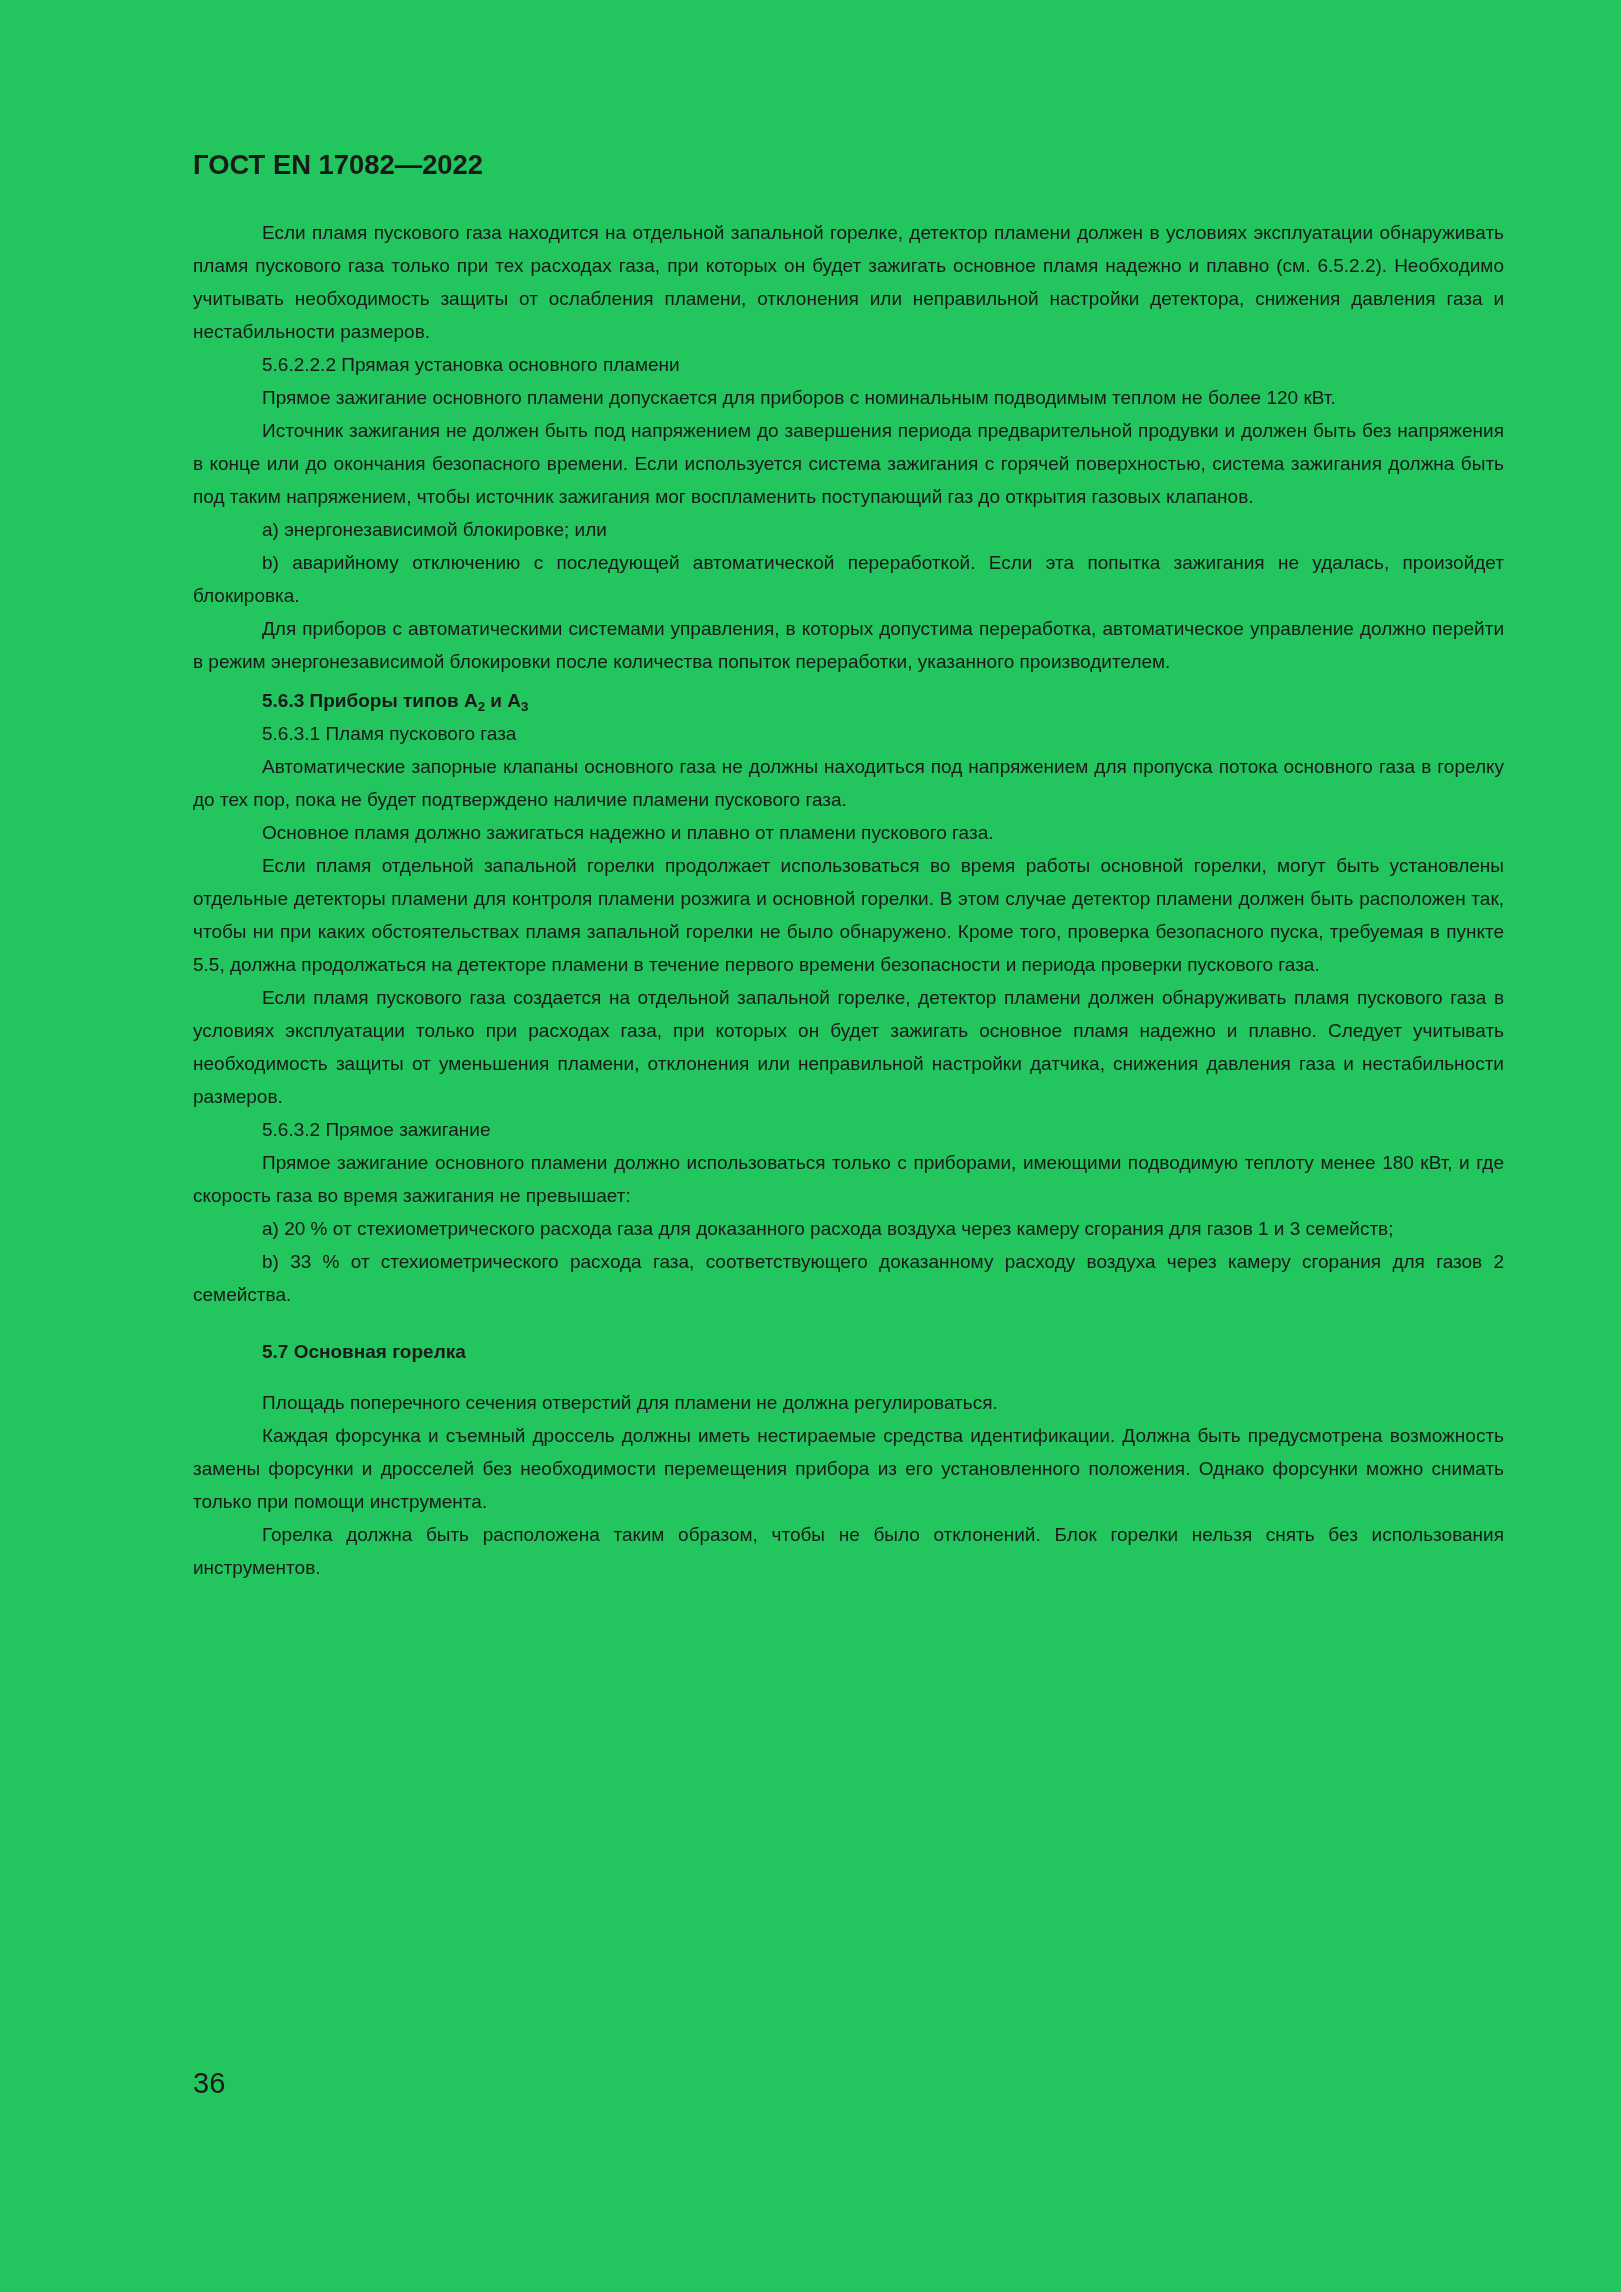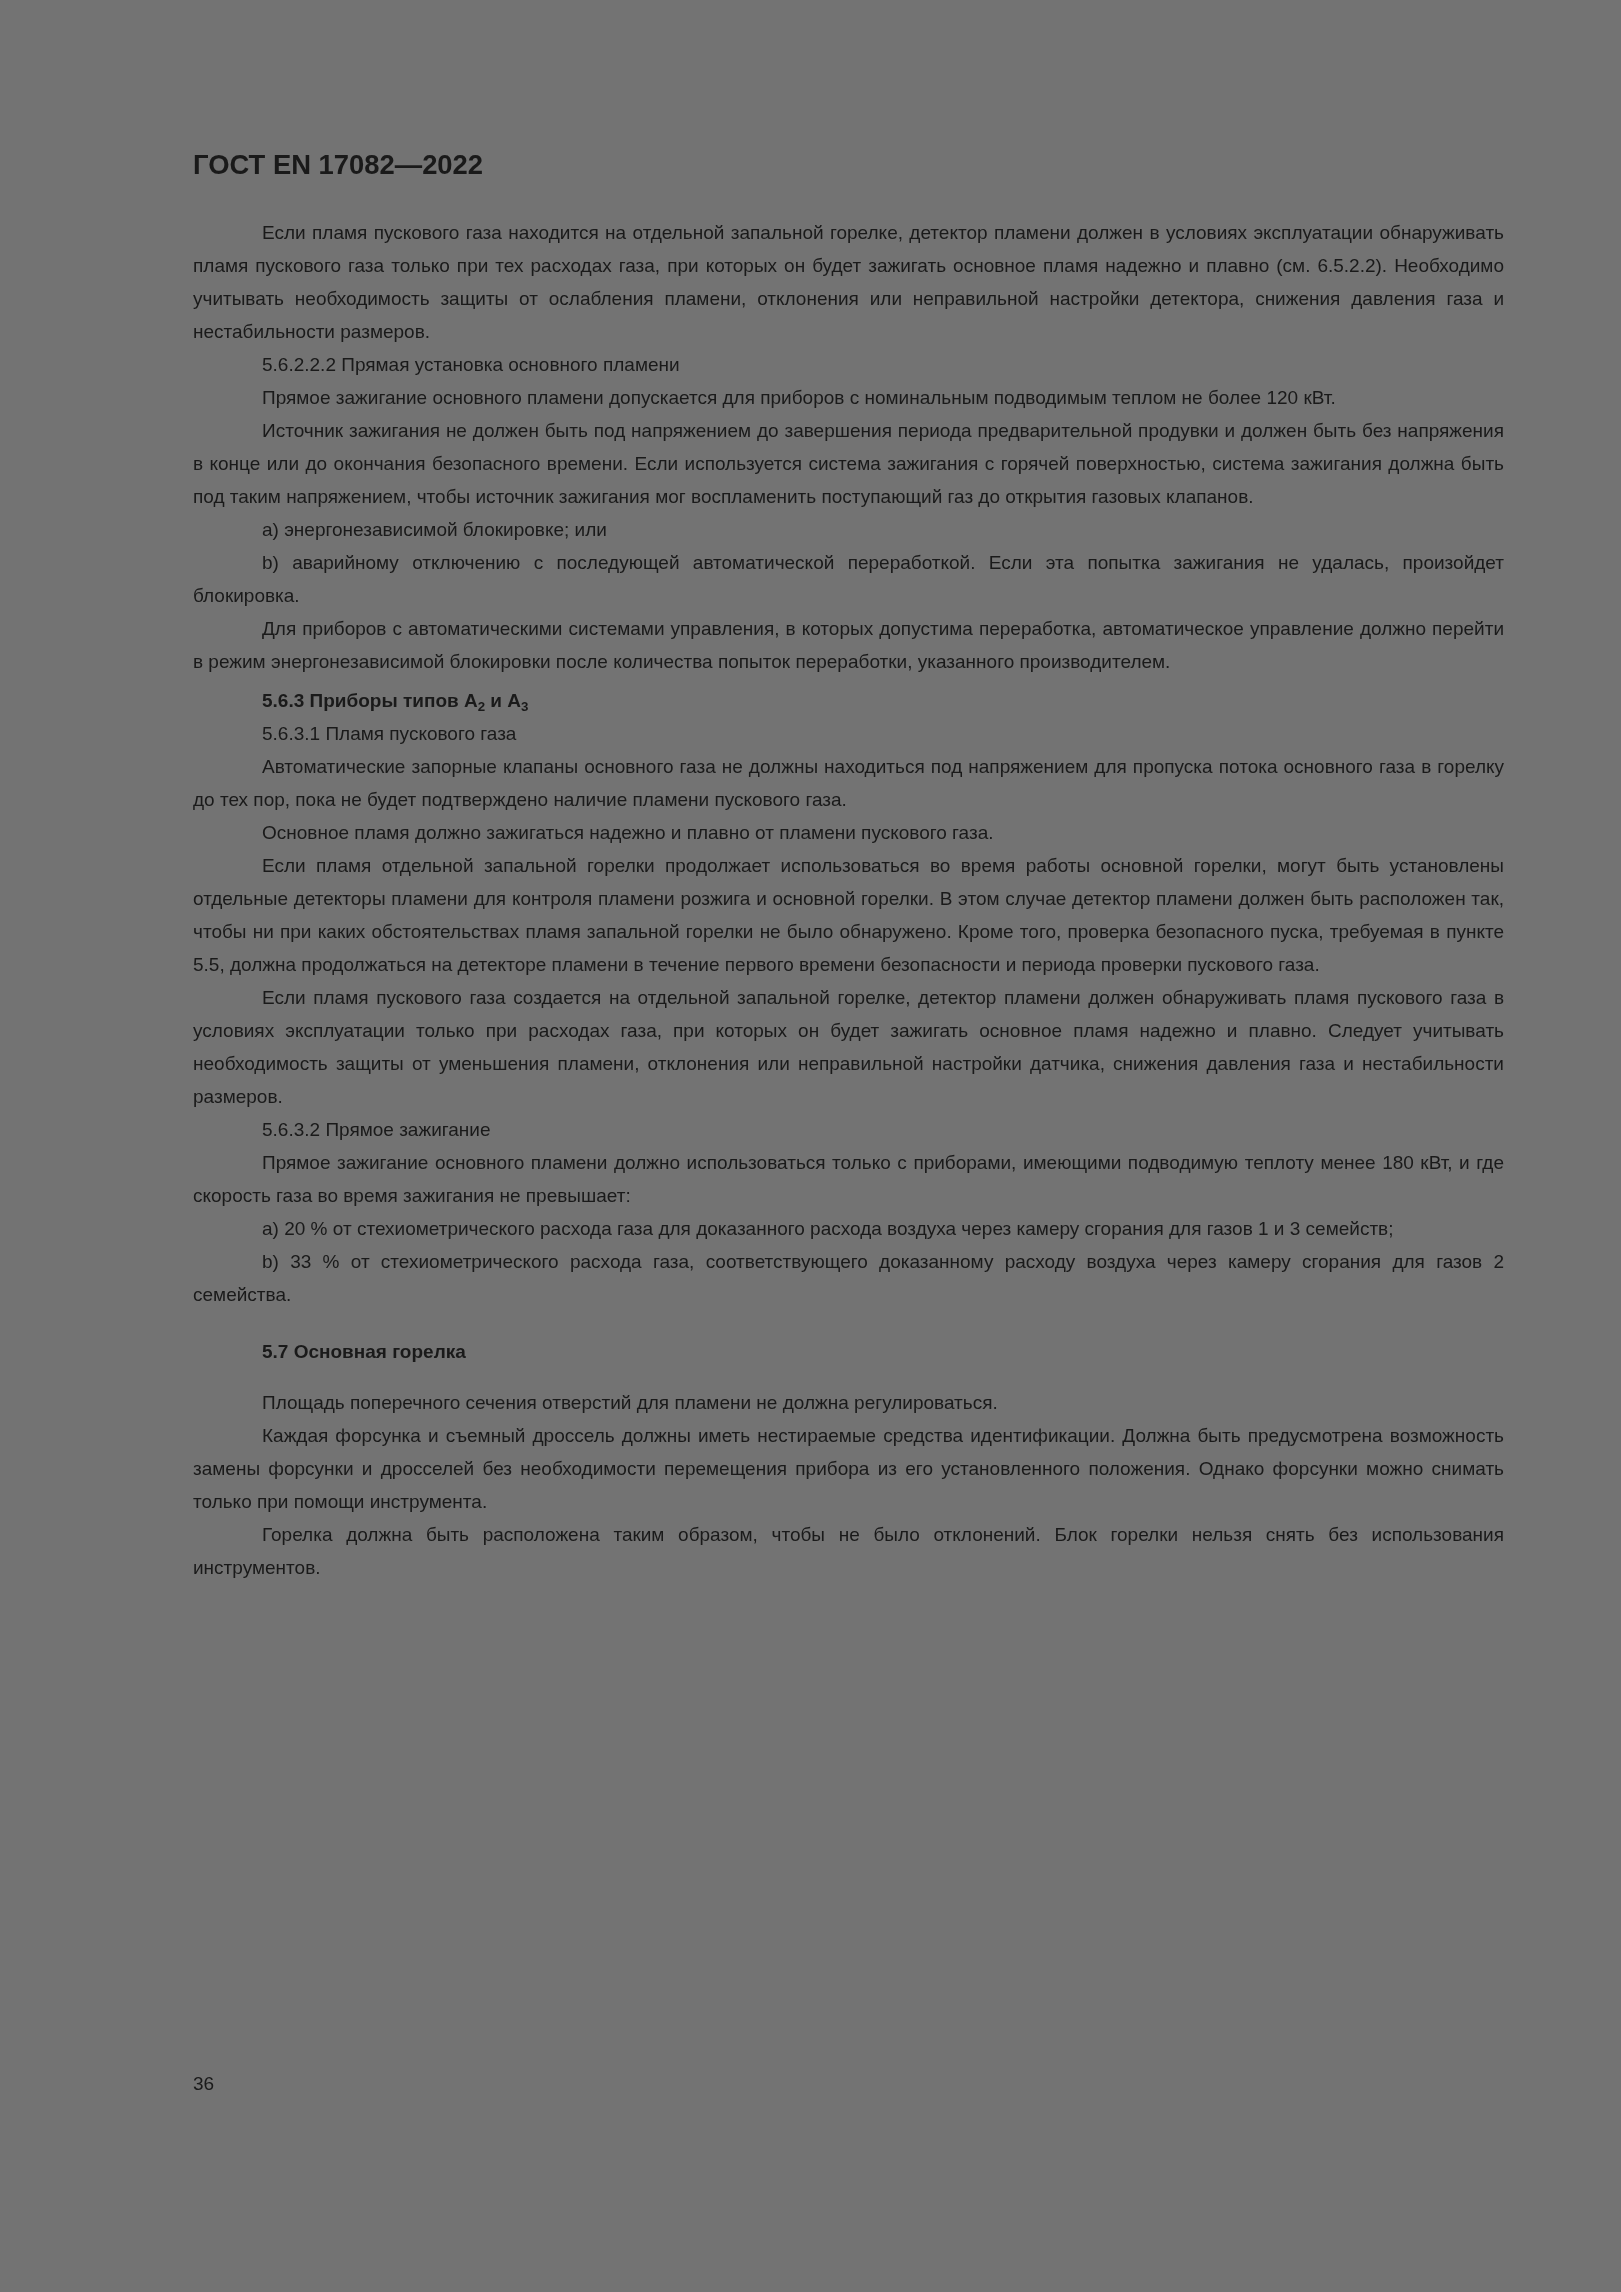--- a/index.html
+++ b/index.html
@@ -4,21 +4,21 @@
 <style>
   html, body { margin: 0; padding: 0; }
   body {
     width: 1621px; height: 2293px;
     background: #e8e8e8;
     font-family: "Liberation Sans", sans-serif;
   }
   .page {
     position: relative;
     width: 1621px; height: 2293px;
-    background: #737373;
+    background: #22c55e;
     color: #1a1a1a;
     overflow: hidden;
   }
   .doc-header {
     position: absolute;
     left: 193px; top: 148px;
     font-size: 27.4px; line-height: 33px;
     font-weight: bold;
     white-space: nowrap;
   }
@@ -44,21 +44,21 @@
   }
   .content p.subclause { text-align: left; }
   .content sub {
     font-size: 0.7em;
     line-height: 0;
     vertical-align: -0.28em;
   }
   .page-number {
     position: absolute;
     left: 193px; top: 2067px;
-    font-size: 19px; line-height: 33px;
+    font-size: 29px; line-height: 33px;
   }
 </style>
 </head>
 <body>
 
 <div class="page">
 
   <div class="doc-header">ГОСТ EN 17082—2022</div>
 
   <div class="content">

